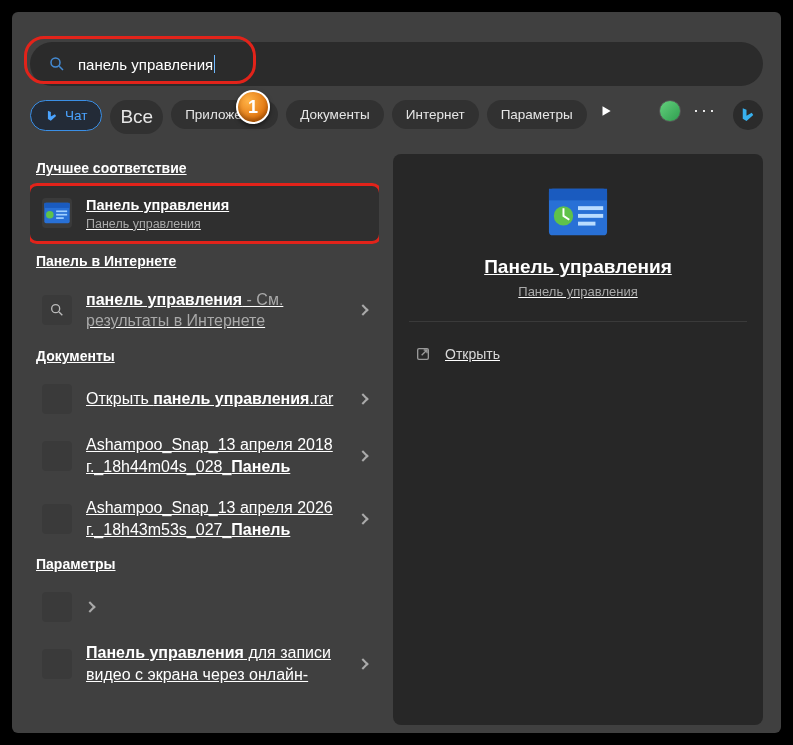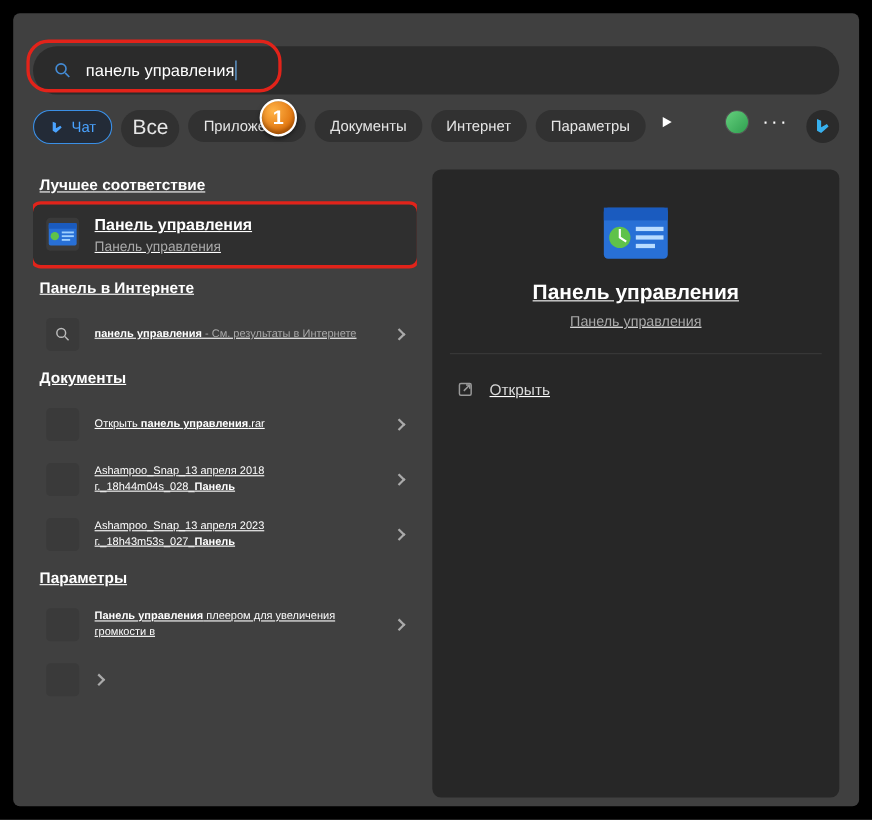--- a/index.html
+++ b/index.html
@@ -173,21 +173,21 @@
   .res-body { flex:1; min-width:0; }
   .chevron {
     width: 8px; height: 8px;
     border-right: 2px solid #aaa;
     border-top: 2px solid #aaa;
     transform: rotate(45deg);
     flex-shrink: 0;
   }
   .web-item .thumb svg { width:16px; height:16px; stroke:#bbb; fill:none; stroke-width:2;}
   .doc-item .thumb, .photo-item .thumb { background:#3a3a3a; }
-  .mixed-line { font-size:10px; color:#fff; line-height:1.35; }
+  .mixed-line { font-size:16px; color:#fff; line-height:1.35; }
   .mixed-line .bold { font-weight:700; }
   .mixed-line .gray { color:#a9a9a9; font-weight:400;}
   
   .preview-icon {
     width: 62px; height: 52px;
     margin: 8px auto 18px;
   }
   .preview-title { font-size:19px; font-weight:600; text-align:center; color:#fff;}
   .preview-sub { font-size:13px; color:#a9a9a9; text-align:center; margin-top:6px;}
   .divider { height:1px; background:#3a3a3a; margin:22px 0 14px;}
@@ -316,38 +316,38 @@
           <div class="mixed-line">
             <span>Ashampoo_Snap_13 апреля 2018 г._18h44m04s_028_</span><span class="bold">Панель</span>
           </div>
         </div>
         <div class="chevron"></div>
       </div>
       <div class="result doc-item">
         <div class="thumb"></div>
         <div class="res-body">
           <div class="mixed-line">
-            <span>Ashampoo_Snap_13 апреля 2023 г._18h43m53s_027_</span><span class="bold">Панель</span>
+            <span>Ashampoo_Snap_13 апреля 2026 г._18h43m53s_027_</span><span class="bold">Панель</span>
           </div>
         </div>
         <div class="chevron"></div>
       </div>
 
       <div class="section-title">Параметры</div>
       <div class="result photo-item">
         <div class="thumb"></div>
-        <div class="res-body">
-          <div class="mixed-line">
-            <span class="bold">Панель управления</span><span> плеером для увеличения громкости в</span>
-          </div>
-        </div>
         <div class="chevron"></div>
       </div>
       <div class="result photo-item">
         <div class="thumb"></div>
+        <div class="res-body">
+          <div class="mixed-line">
+            <span class="bold">Панель управления</span><span> для записи видео с экрана через онлайн-</span>
+          </div>
+        </div>
         <div class="chevron"></div>
       </div>
 
     </div>
 
     <div class="right-col">
       <svg class="preview-icon" viewBox="0 0 64 52">
         <rect x="2" y="2" width="60" height="48" rx="4" fill="#2870d6"></rect>
         <rect x="2" y="2" width="60" height="12" fill="#1a5bbf"></rect>
         <circle cx="17" cy="30" r="10" fill="#5fc24a"></circle>

